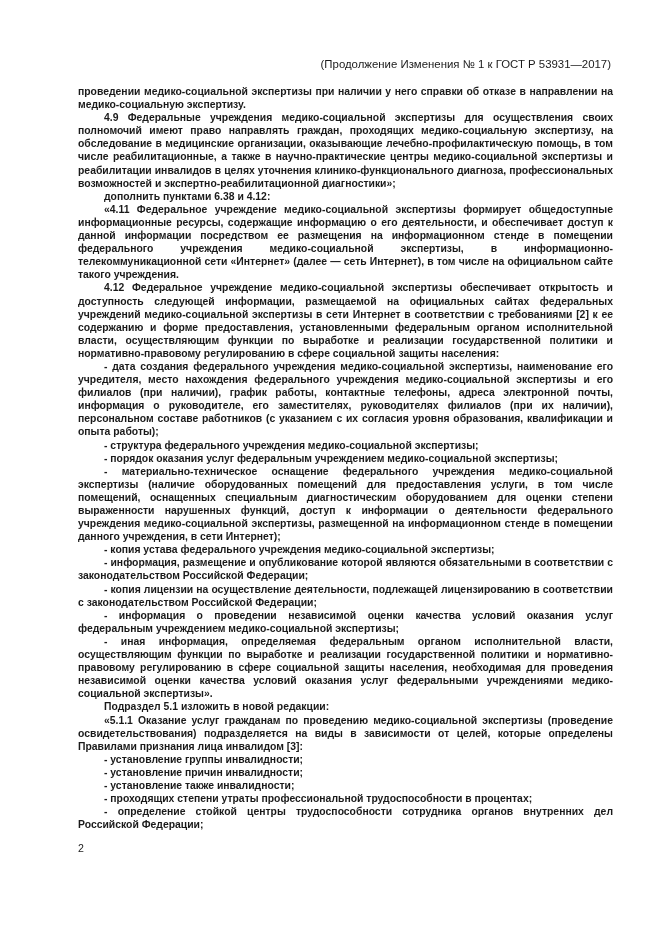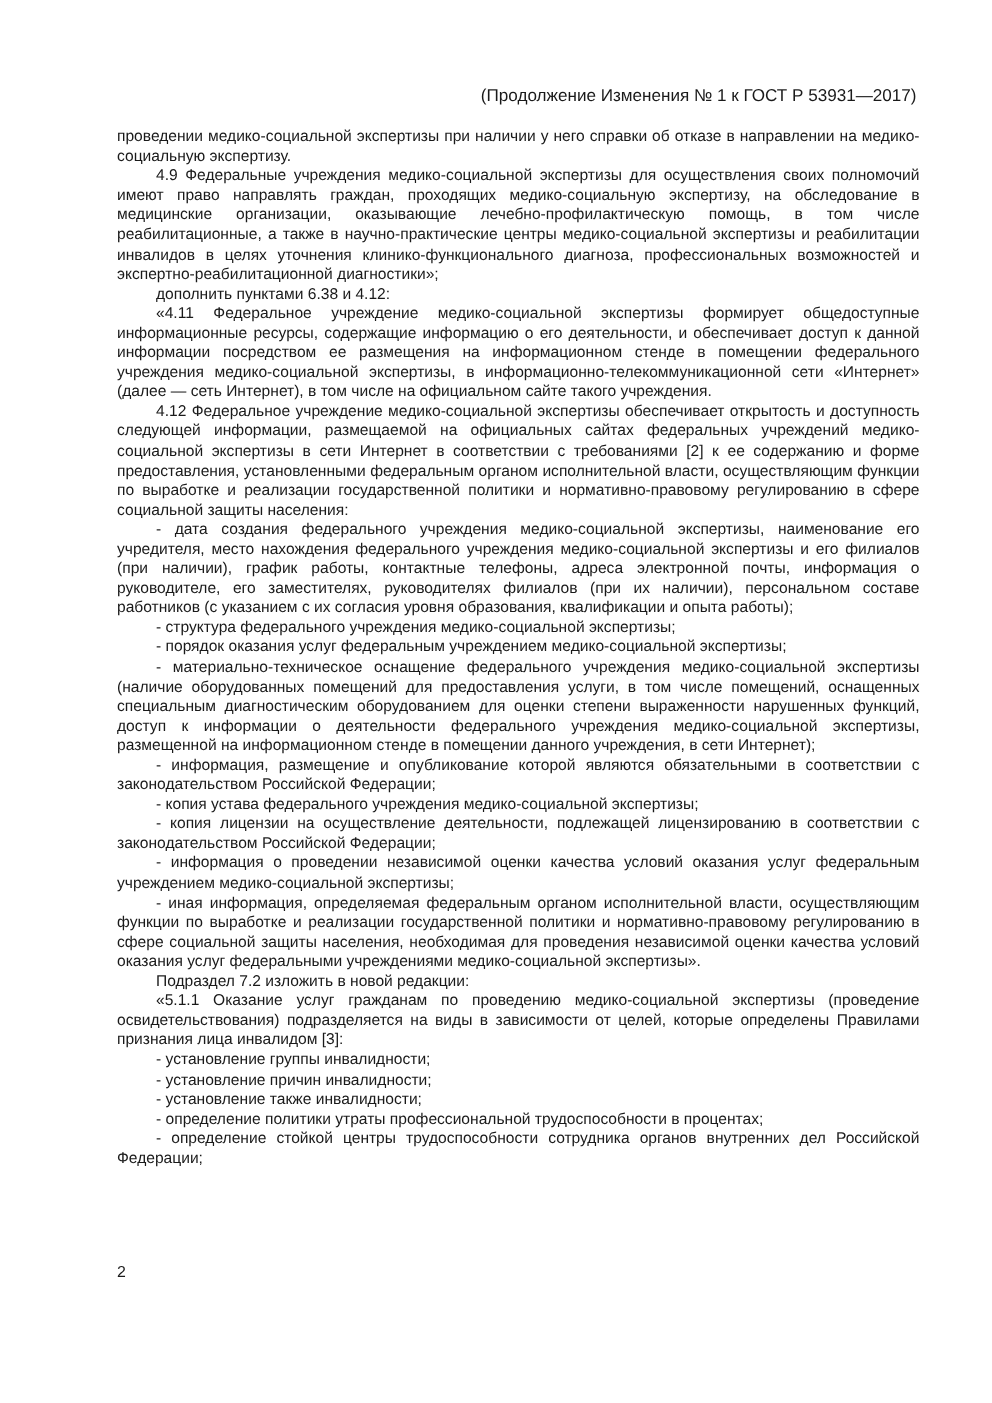--- a/index.html
+++ b/index.html
@@ -2,46 +2,46 @@
 <html><head>
 <meta charset="utf-8">
 <style>
   html, body { margin: 0; padding: 0; background: #ffffff; }
   body { width: 661px; height: 935px; position: relative; overflow: hidden;
          font-family: "Liberation Sans", sans-serif; color: #1a1a1a; }
   .header { position: absolute; top: 58px; right: 50px; font-size: 11.4px;
             white-space: nowrap; }
   .content { position: absolute; left: 78px; top: 85px; width: 535px;
              font-size: 10.4px; line-height: 13.1px; }
-  .content p { margin: 0; text-align: justify; }
+  .content p { margin: 0; text-align: justify; font-weight: bold; }
   .content p.ind { text-indent: 26px; }
   .pagenum { position: absolute; left: 78px; top: 842px; font-size: 10.6px; }
 </style>
 </head>
 <body>
 
 <div class="header">(Продолжение Изменения № 1 к ГОСТ Р 53931—2017)</div>
 
 <div class="content">
   <p>проведении медико-социальной экспертизы при наличии у него справки об отказе в направлении на медико-социальную экспертизу.</p>
   <p class="ind">4.9 Федеральные учреждения медико-социальной экспертизы для осуществления своих полномочий имеют право направлять граждан, проходящих медико-социальную экспертизу, на обследование в медицинские организации, оказывающие лечебно-профилактическую помощь, в том числе реабилитационные, а также в научно-практические центры медико-социальной экспертизы и реабилитации инвалидов в целях уточнения клинико-функционального диагноза, профессиональных возможностей и экспертно-реабилитационной диагностики»;</p>
   <p class="ind">дополнить пунктами 6.38 и 4.12:</p>
   <p class="ind">«4.11 Федеральное учреждение медико-социальной экспертизы формирует общедоступные информационные ресурсы, содержащие информацию о его деятельности, и обеспечивает доступ к данной информации посредством ее размещения на информационном стенде в помещении федерального учреждения медико-социальной экспертизы, в информационно-телекоммуникационной сети «Интернет» (далее — сеть Интернет), в том числе на официальном сайте такого учреждения.</p>
   <p class="ind">4.12 Федеральное учреждение медико-социальной экспертизы обеспечивает открытость и доступность следующей информации, размещаемой на официальных сайтах федеральных учреждений медико-социальной экспертизы в сети Интернет в соответствии с требованиями [2] к ее содержанию и форме предоставления, установленными федеральным органом исполнительной власти, осуществляющим функции по выработке и реализации государственной политики и нормативно-правовому регулированию в сфере социальной защиты населения:</p>
   <p class="ind">- дата создания федерального учреждения медико-социальной экспертизы, наименование его учредителя, место нахождения федерального учреждения медико-социальной экспертизы и его филиалов (при наличии), график работы, контактные телефоны, адреса электронной почты, информация о руководителе, его заместителях, руководителях филиалов (при их наличии), персональном составе работников (с указанием с их согласия уровня образования, квалификации и опыта работы);</p>
   <p class="ind">- структура федерального учреждения медико-социальной экспертизы;</p>
   <p class="ind">- порядок оказания услуг федеральным учреждением медико-социальной экспертизы;</p>
   <p class="ind">- материально-техническое оснащение федерального учреждения медико-социальной экспертизы (наличие оборудованных помещений для предоставления услуги, в том числе помещений, оснащенных специальным диагностическим оборудованием для оценки степени выраженности нарушенных функций, доступ к информации о деятельности федерального учреждения медико-социальной экспертизы, размещенной на информационном стенде в помещении данного учреждения, в сети Интернет);</p>
+  <p class="ind">- копия устава федерального учреждения медико-социальной экспертизы;</p>
   <p class="ind">- информация, размещение и опубликование которой являются обязательными в соответствии с законодательством Российской Федерации;</p>
-  <p class="ind">- копия устава федерального учреждения медико-социальной экспертизы;</p>
   <p class="ind">- копия лицензии на осуществление деятельности, подлежащей лицензированию в соответствии с законодательством Российской Федерации;</p>
   <p class="ind">- информация о проведении независимой оценки качества условий оказания услуг федеральным учреждением медико-социальной экспертизы;</p>
   <p class="ind">- иная информация, определяемая федеральным органом исполнительной власти, осуществляющим функции по выработке и реализации государственной политики и нормативно-правовому регулированию в сфере социальной защиты населения, необходимая для проведения независимой оценки качества условий оказания услуг федеральными учреждениями медико-социальной экспертизы».</p>
-  <p class="ind">Подраздел 7.2 изложить в новой редакции:</p>
+  <p class="ind">Подраздел 5.1 изложить в новой редакции:</p>
   <p class="ind">«5.1.1 Оказание услуг гражданам по проведению медико-социальной экспертизы (проведение освидетельствования) подразделяется на виды в зависимости от целей, которые определены Правилами признания лица инвалидом [3]:</p>
   <p class="ind">- установление группы инвалидности;</p>
   <p class="ind">- установление причин инвалидности;</p>
   <p class="ind">- установление также инвалидности;</p>
-  <p class="ind">- определение политики утраты профессиональной трудоспособности в процентах;</p>
+  <p class="ind">- проходящих степени утраты профессиональной трудоспособности в процентах;</p>
   <p class="ind">- определение стойкой центры трудоспособности сотрудника органов внутренних дел Российской Федерации;</p>
 </div>
 
 <div class="pagenum">2</div>
 
 </body></html>

